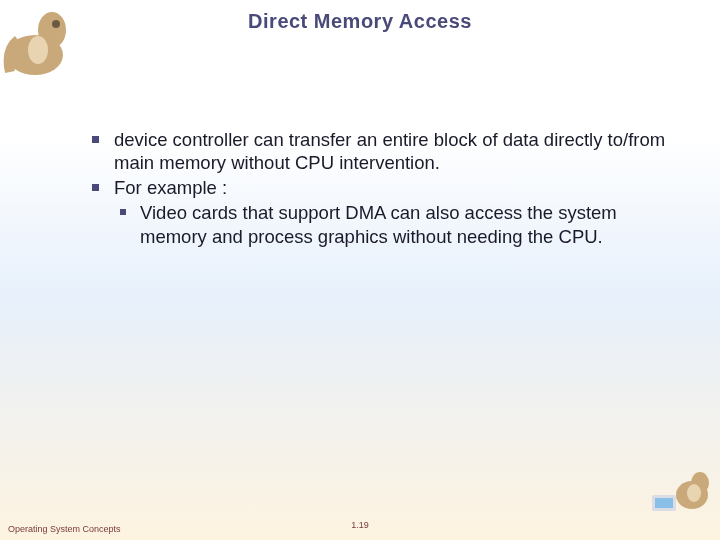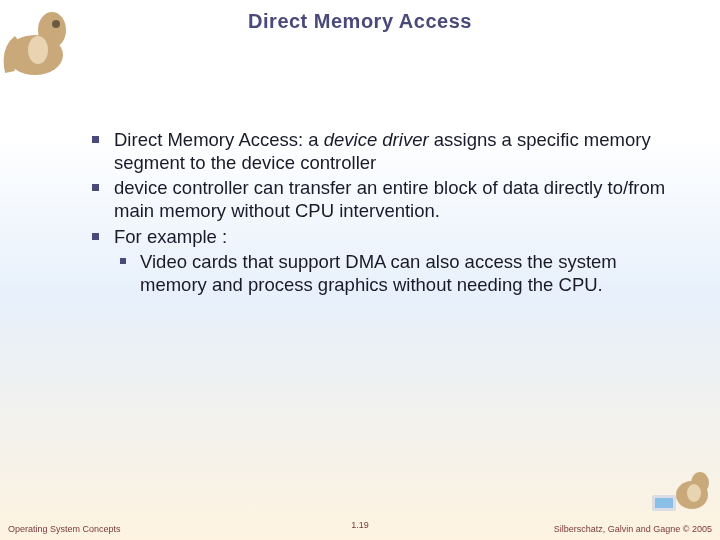--- a/index.html
+++ b/index.html
@@ -99,23 +99,20 @@
     <ellipse cx="56" cy="24" rx="4" ry="4" fill="#6b5a42"></ellipse>
     <path d="M10 72 Q 5 50 18 40" stroke="#c9a97a" stroke-width="10" fill="none"></path>
     <ellipse cx="38" cy="50" rx="10" ry="14" fill="#e8d4b0"></ellipse>
   </svg>
 </div>
 
 <h1 class="title">Direct Memory Access</h1>
 
 <div class="content">
   <ul class="lvl1">
-    <li>
-      <span>Direct Memory Access: a </span><span class="ital">device driver</span><span> assigns a specific memory segment to the device controller</span>
-    </li>
     <li>device controller can transfer an entire block of data directly to/from main memory without CPU intervention.</li>
     <li>
       <span>For example :</span>
       <ul class="lvl2">
         <li>Video cards that support DMA can also access the system memory and process graphics without needing the CPU.</li>
       </ul>
     </li>
   </ul>
 </div>
 
@@ -125,14 +122,13 @@
     <rect x="5" y="33" width="18" height="10" fill="#8abfe8"></rect>
     <ellipse cx="42" cy="30" rx="16" ry="14" fill="#c9a97a"></ellipse>
     <ellipse cx="50" cy="18" rx="9" ry="11" fill="#c9a97a"></ellipse>
     <ellipse cx="44" cy="28" rx="7" ry="9" fill="#e8d4b0"></ellipse>
   </svg>
 </div>
 
 <div class="footer">
   <span class="fl">Operating System Concepts</span>
   <span class="fc">1.19</span>
-  <span class="fr">Silberschatz, Galvin and Gagne © 2005</span>
 </div>
 
 </body></html>

